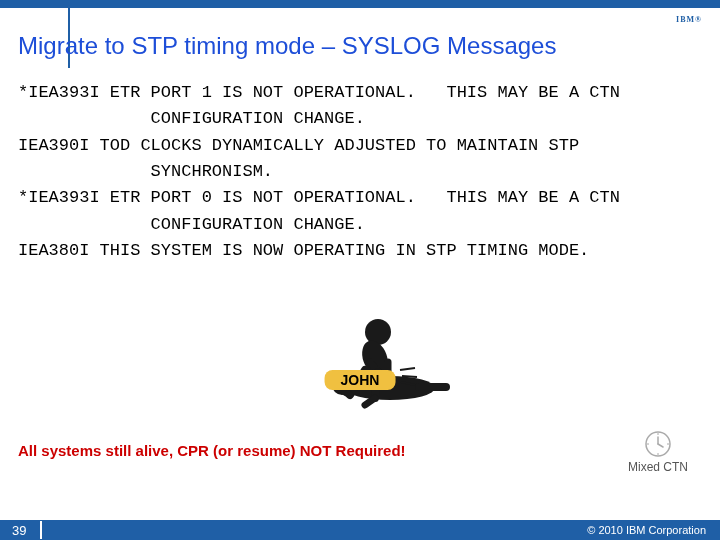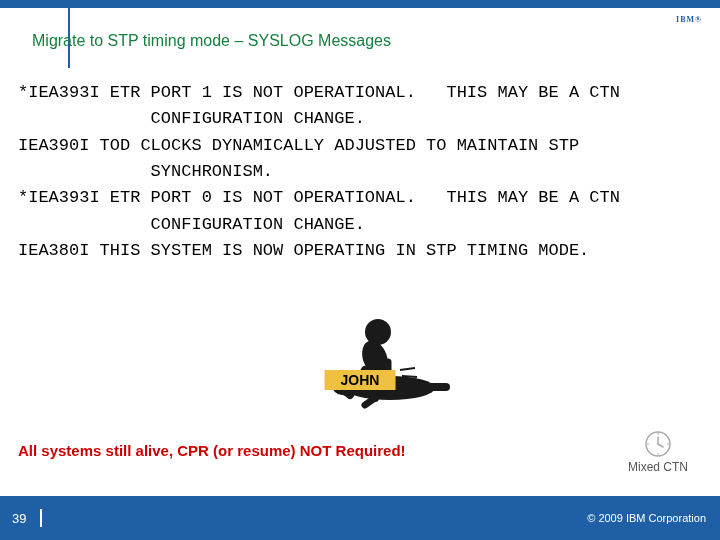--- a/index.html
+++ b/index.html
@@ -45,24 +45,24 @@
       left: 68px;
       width: 2px;
       height: 60px;
       background: #1f5fa6;
     }
 
     
     .page-title {
       position: absolute;
       top: 32px;
-      left: 32px;
-      font-size: 16px;
+      left: 18px;
+      font-size: 24px;
       font-weight: normal;
-      color: #15803d;
+      color: #1d4ed8;
       font-family: Arial, sans-serif;
     }
 
     
     .main-content {
       position: absolute;
       top: 80px;
       left: 18px;
       right: 18px;
     }
@@ -98,20 +98,21 @@
       top: 370px;
       left: 50%;
       transform: translateX(-50%);
       background: #f0c040;
       color: #000;
       font-size: 14px;
       font-weight: bold;
       padding: 2px 16px;
       font-family: Arial, sans-serif;
       white-space: nowrap;
+      border-radius: 8px;
     }
 
     
     .bottom-message {
       position: absolute;
       top: 430px;
       left: 18px;
       font-size: 15px;
       font-weight: bold;
       color: #cc0000;
@@ -137,21 +138,21 @@
       height: 28px;
       margin: 0 auto 2px auto;
     }
 
     
     .footer-bar {
       position: absolute;
       bottom: 0;
       left: 0;
       width: 720px;
-      height: 44px;
+      height: 20px;
       background: #1f5fa6;
       display: flex;
       align-items: center;
     }
 
     .footer-page-num {
       color: #ffffff;
       font-size: 13px;
       font-family: Arial, sans-serif;
       margin-left: 12px;
@@ -241,14 +242,14 @@
     <line x1="14" y1="23" x2="14" y2="25" stroke="#aaa" stroke-width="1"></line>
     <line x1="3" y1="14" x2="5" y2="14" stroke="#aaa" stroke-width="1"></line>
     <line x1="23" y1="14" x2="25" y2="14" stroke="#aaa" stroke-width="1"></line>
   </svg>
   <span>Mixed CTN</span>
 </div>
 
 <div class="footer-bar">
   <span class="footer-page-num">39</span>
   <div class="footer-divider"></div>
-  <span class="footer-copyright">© 2009 IBM Corporation</span>
+  <span class="footer-copyright">© 2010 IBM Corporation</span>
 </div>
 
 </body></html>

